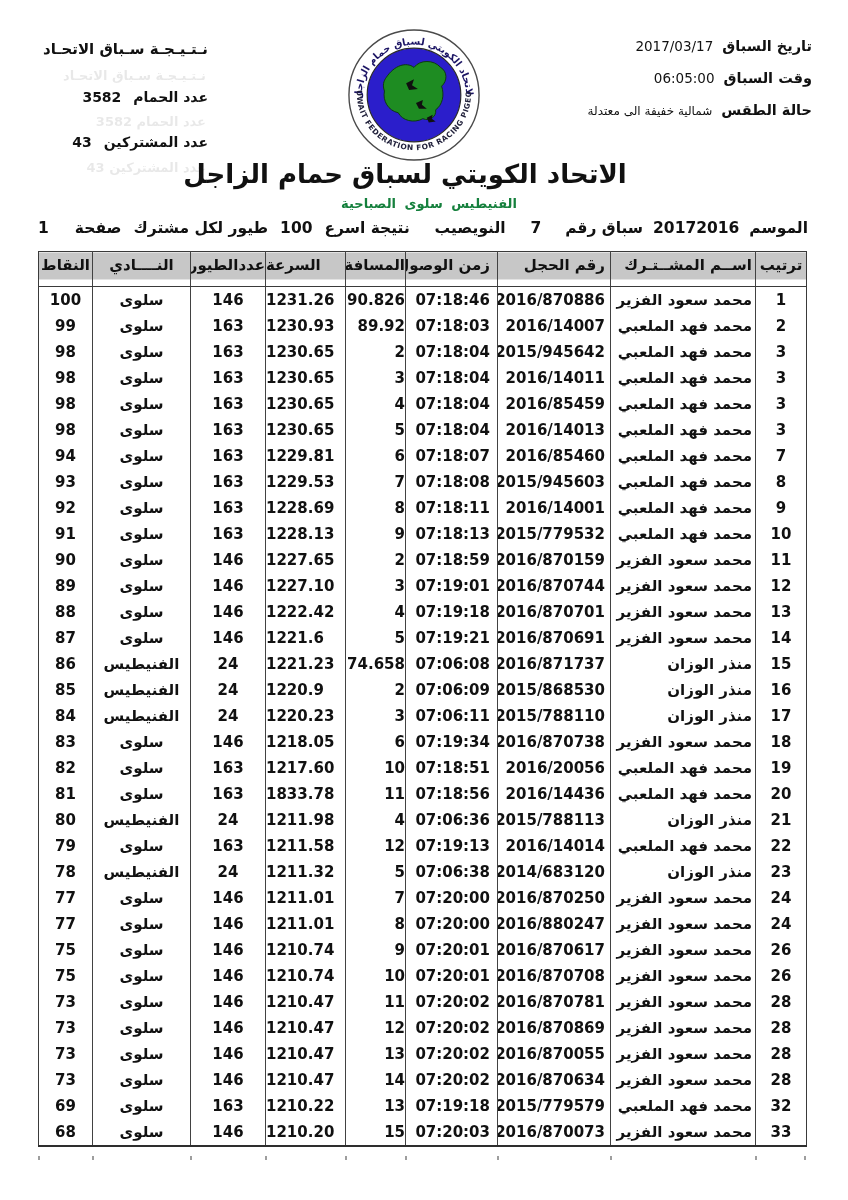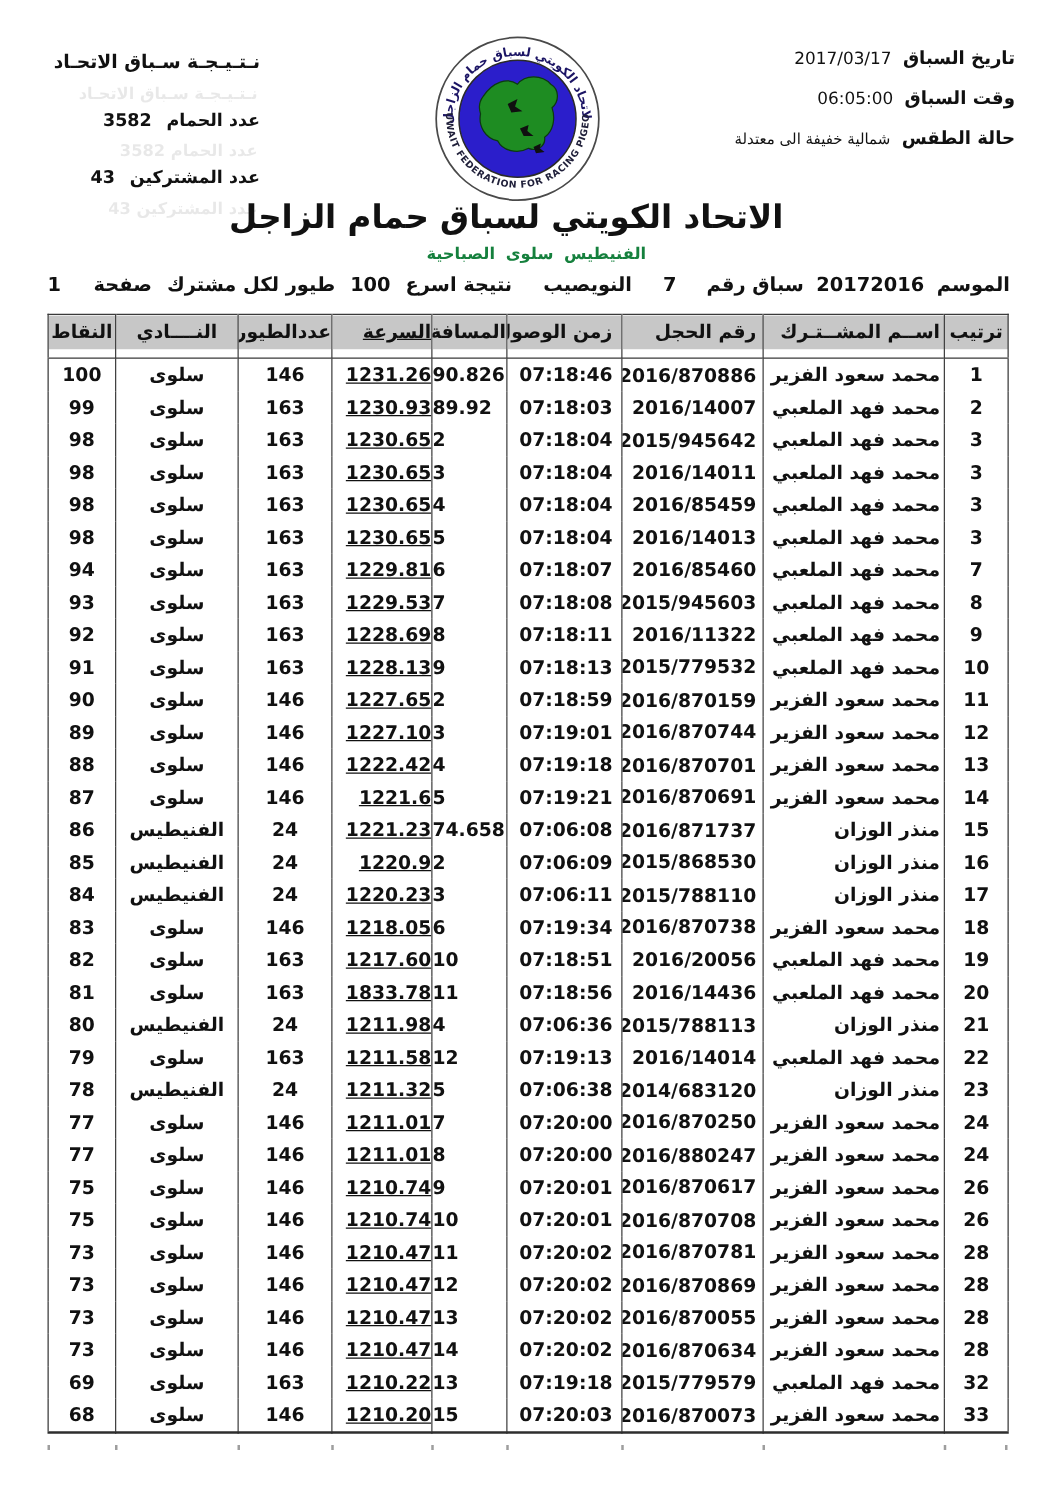--- a/index.html
+++ b/index.html
@@ -63,22 +63,22 @@
     background:linear-gradient(#c7c7c7 0 27px, #ffffff 27px);
     border-bottom:1.6px solid #3a3a3a;
   }
   .results tbody td { height:26px; line-height:26px; font-size:15px; }
 
   
   .c0 { width:51px;  text-align:center; }
   .c1 { width:145px; text-align:right; font-size:12.5px; padding-right:3px !important; }
   .c2 { width:113px; text-align:right; padding-right:5px !important; }
   .c3 { width:92px;  text-align:right; padding-right:7px !important; }
-  .c4 { width:60px;  text-align:left; font-size:13.5px; }
-  .c5 { width:80px;  text-align:right;text-decoration:underline; }
+  .c4 { width:60px;  text-align:right; font-size:13.5px; }
+  .c5 { width:80px;  text-align:left; }
   .c6 { width:75px;  text-align:center; }
   .c7 { width:98px;  text-align:center; font-size:12.5px; }
   .c8 { width:54px;  text-align:center;margin-top:20px; }
   .results thead th.c1, .results thead th.c7 { font-size:15px; }
 
   
   .col-ticks { position:absolute; top:1156px; left:38px; width:768px; height:5px; }
   .col-ticks i { position:absolute; top:0; width:2px; height:4px; background:#7d7d7d; opacity:.75; }
   .row-ticks-right {
     position:absolute; left:836px; top:260px; width:4px; height:888px;
@@ -258,21 +258,21 @@
           <td class="c3">07:18:08</td>
           <td class="c4">7</td>
           <td class="c5">1229.53</td>
           <td class="c6">163</td>
           <td class="c7">سلوى</td>
           <td class="c8">93</td>
         </tr>
         <tr>
           <td class="c0">9</td>
           <td class="c1">محمد فهد الملعبي</td>
-          <td class="c2">2016/11322</td>
+          <td class="c2">2016/14001</td>
           <td class="c3">07:18:11</td>
           <td class="c4">8</td>
           <td class="c5">1228.69</td>
           <td class="c6">163</td>
           <td class="c7">سلوى</td>
           <td class="c8">92</td>
         </tr>
         <tr>
           <td class="c0">10</td>
           <td class="c1">محمد فهد الملعبي</td>

